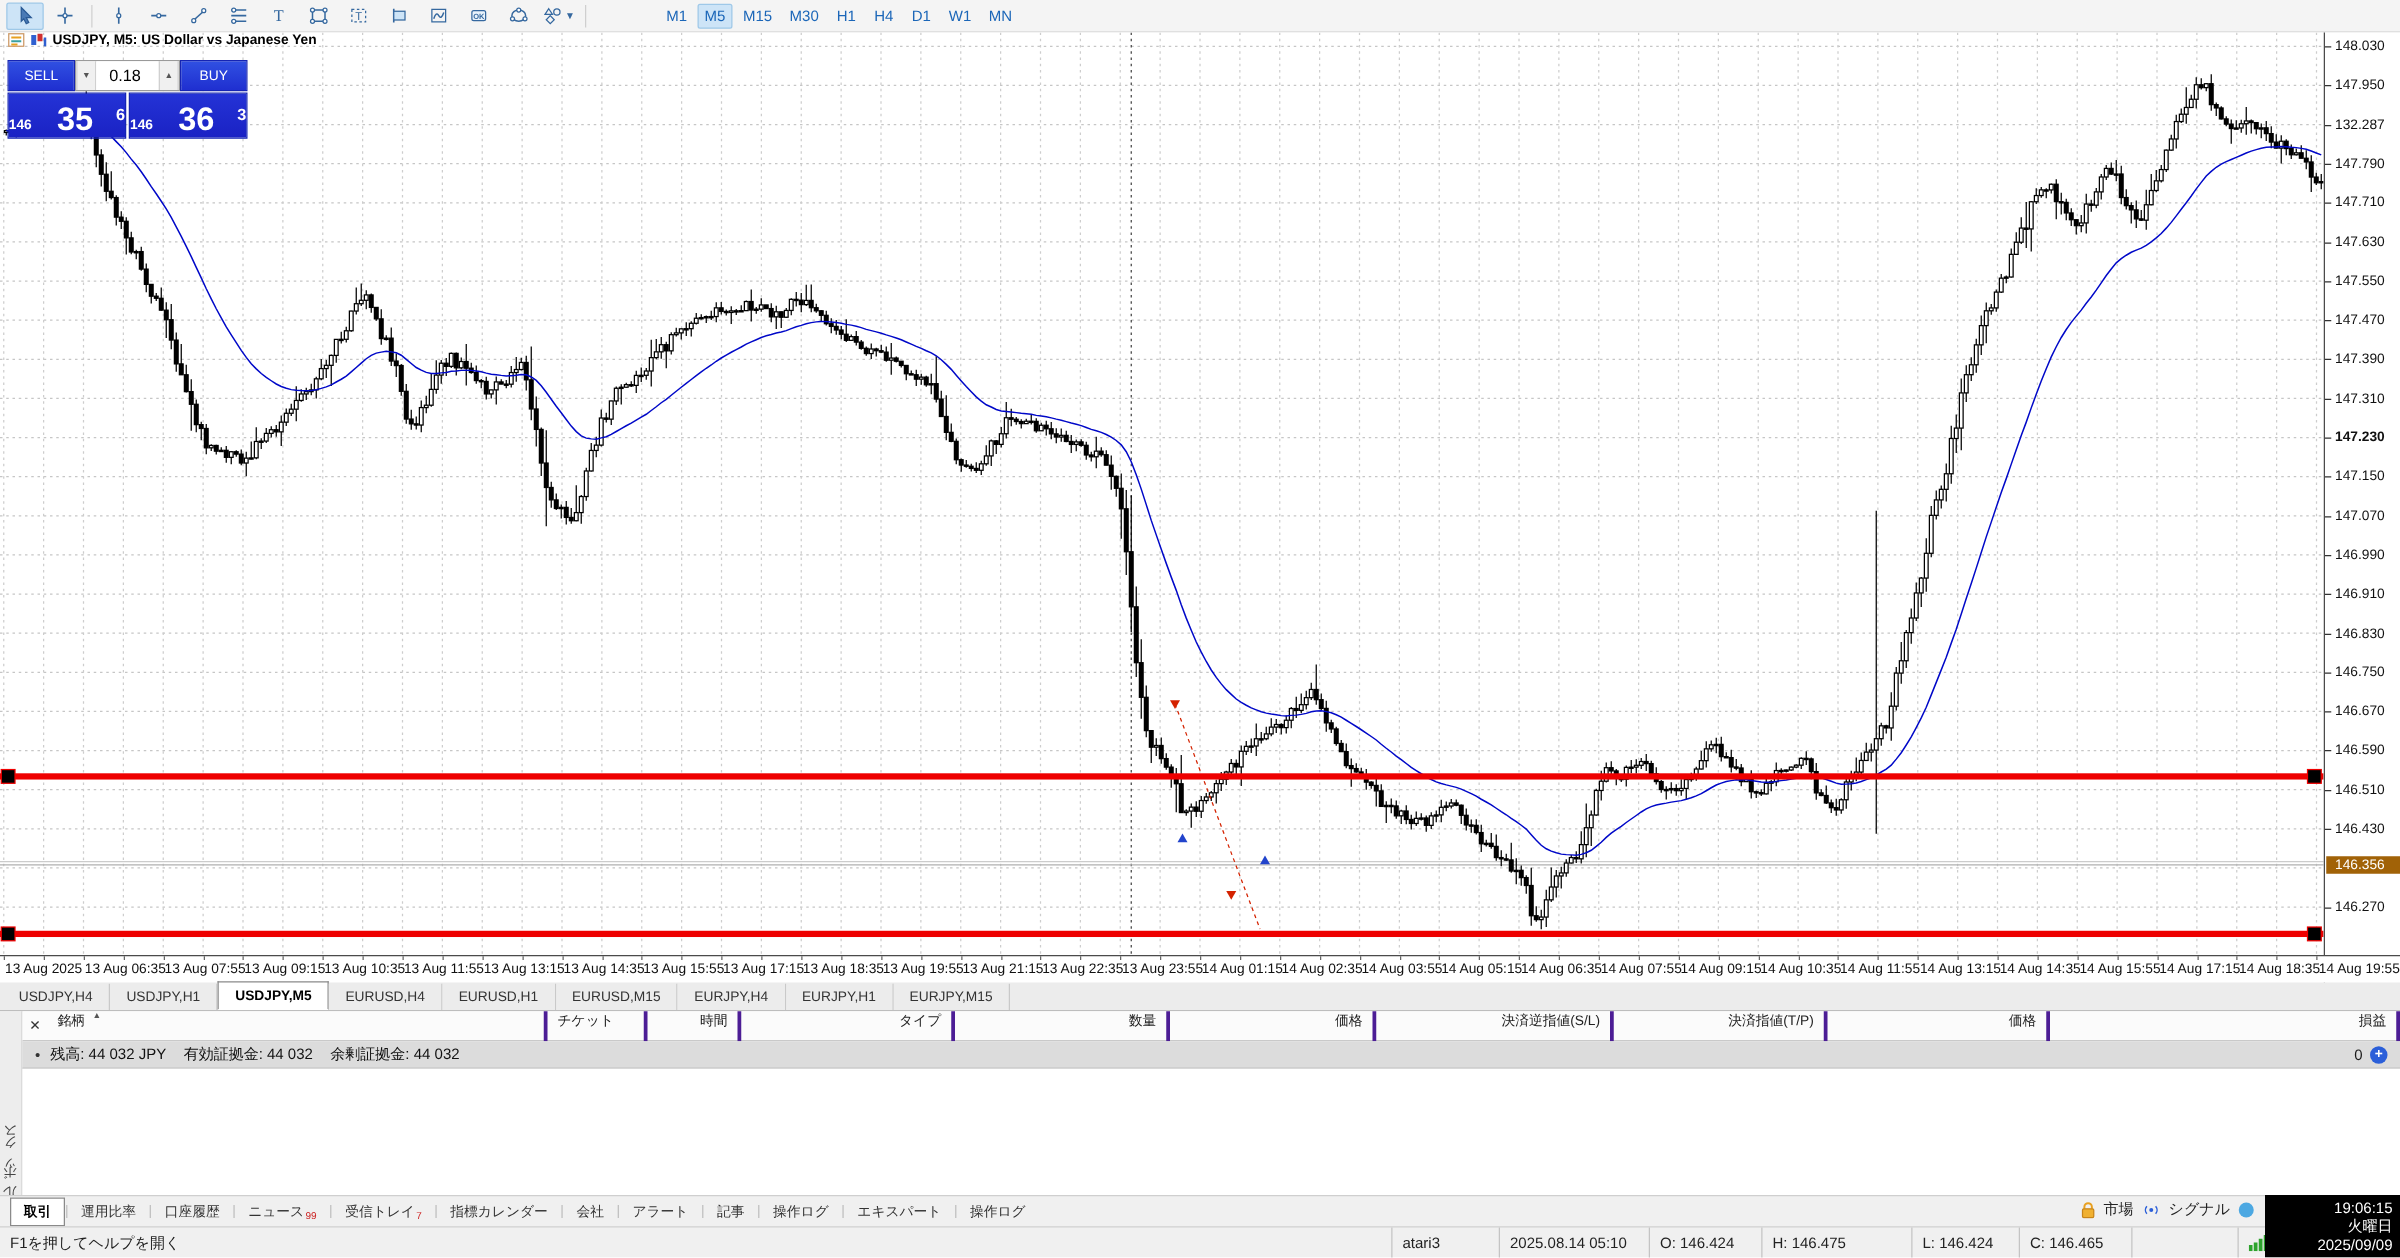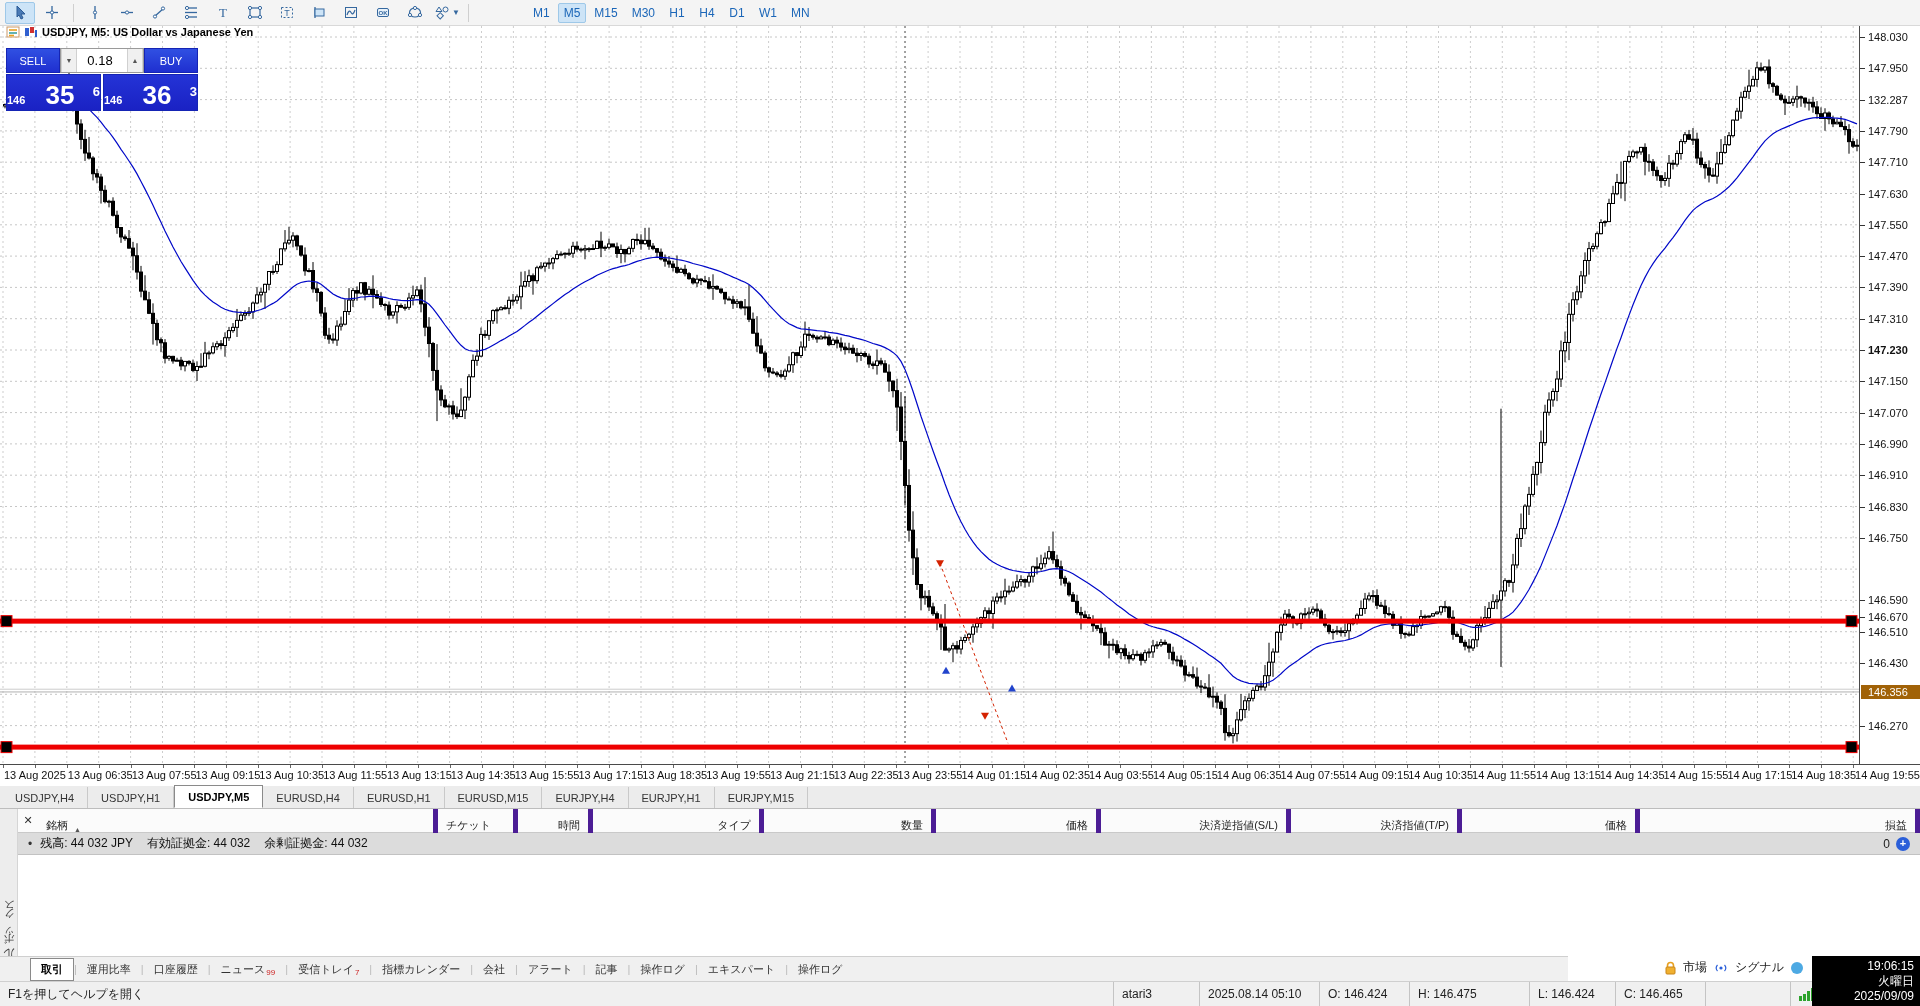--- a/index.html
+++ b/index.html
@@ -66,35 +66,35 @@
     font-weight:700; color:#000; }
 
   
   .side-strip { position:absolute; left:0; top:809px; width:18px; height:172px; background:#ededed;
     border-right:1px solid #d5d5d5; }
   .side-title { position:absolute; left:2px; bottom:4px; writing-mode:vertical-rl;
     transform:rotate(180deg); font-size:11px; color:#444; }
   .tt-header { position:absolute; left:18px; top:809px; width:1902px; height:24px; background:#fbfbfb;
     border-bottom:1px solid #c9c9c9; display:flex; align-items:center; }
   .tt-close { width:20px; text-align:center; color:#333; font-size:11px; }
-  .tt-col { height:24px; display:flex; align-items:flex-end; padding:0 8px; border-right:5px solid #4c1d95;
+  .tt-col { height:24px; display:flex; align-items:flex-start; padding:0 8px; border-right:3px solid #4c1d95;
     font-size:11px; color:#222; white-space:nowrap; overflow:hidden; }
   .tt-col.r { justify-content:flex-end; }
   .sort-arrow { font-size:7px; color:#555; margin-left:6px; }
   .balance-row { position:absolute; left:18px; top:833px; width:1902px; height:22px; background:#dcdcdc;
     border-bottom:1px solid #c2c2c2; display:flex; align-items:center; font-size:12px; }
   .bal-bullet { margin:0 8px 0 10px; color:#333; }
   .bal-part { margin-right:14px; color:#111; }
   .bal-right { margin-left:auto; display:flex; align-items:center; gap:6px; padding-right:10px; }
   .plus-btn { width:14px; height:14px; border-radius:50%; background:#2b5fd9; color:#fff; font-size:11px;
     line-height:13px; text-align:center; font-weight:700; }
   .toolbox-body { position:absolute; left:18px; top:855px; width:1902px; height:101px; background:#fff; }
 
-  .toolbox-tabs { position:absolute; left:0; top:956px; width:1568px; height:25px; background:#f0f0f0;
-    border-top:1px solid #cfcfcf; display:flex; align-items:center; padding-left:30px; }
+  .toolbox-tabs { position:absolute; left:0; top:956px; width:1920px; height:25px; background:#f0f0f0;
+    border-top:1px solid #cfcfcf; display:flex; align-items:center; padding-left:8px; }
   .tb-tab { padding:3px 10px; color:#333; display:flex; align-items:flex-start; }
   .tb-tab.active { background:#fff; border:1px solid #8a8a8a; font-weight:700; color:#000; }
   .tb-sep { color:#bbb; }
   .tb-badge { color:#cc2222; font-size:8px; margin-top:6px; margin-left:1px; }
   .market-cluster { position:absolute; right:116px; top:959px; display:flex; align-items:center; gap:6px; }
   .mk-label { font-size:12px; color:#222; }
 
   
   .status-bar { position:absolute; left:0; top:981px; width:1920px; height:25px; background:#f0f0f0;
     border-top:1px solid #cfcfcf; display:flex; align-items:center; font-size:12px; color:#222; }
@@ -1356,21 +1356,21 @@
         <span class="txt">146.910</span>
       </div>
       <div class="p-label" style="top: 474.5px;">
         <span class="tick"></span>
         <span class="txt">146.830</span>
       </div>
       <div class="p-label" style="top: 505.8px;">
         <span class="tick"></span>
         <span class="txt">146.750</span>
       </div>
-      <div class="p-label" style="top: 537.1px; margin-top: 48px;">
+      <div class="p-label" style="top: 537.1px;">
         <span class="tick"></span>
         <span class="txt">146.670</span>
       </div>
       <div class="p-label" style="top: 568.4px;">
         <span class="tick"></span>
         <span class="txt">146.590</span>
       </div>
       <div class="p-label" style="top: 599.7px;">
         <span class="tick"></span>
         <span class="txt">146.510</span>

